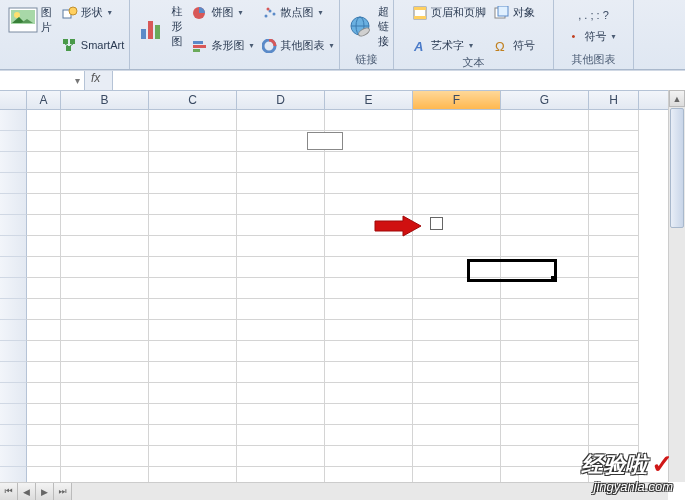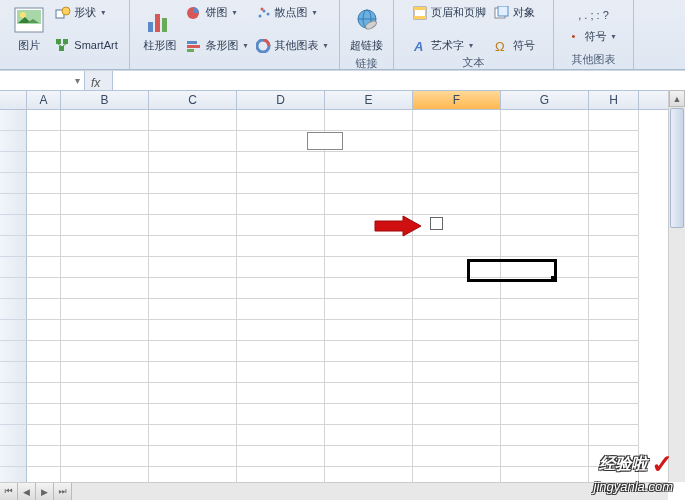--- a/index.html
+++ b/index.html
@@ -3,33 +3,33 @@
   <meta charset="utf-8">
   <style>
     * { margin: 0; padding: 0; box-sizing: border-box; }
     body { font-family: "Microsoft YaHei", sans-serif; font-size: 12px; background: #fff; width: 685px; height: 500px; overflow: hidden; position: relative; }
     
     .ribbon { display: flex; background: linear-gradient(#e8edf5, #dfe7f2); border-bottom: 1px solid #a9b8cc; height: 70px; }
     .ribbon-group { border-right: 1px solid #b5c3d6; display: flex; flex-direction: column; align-items: center; padding: 2px 6px 1px 6px; }
     .ribbon-group-content { display: flex; align-items: flex-start; flex: 1; gap: 4px; }
     .ribbon-group-label { font-size: 11px; color: #4a5b73; text-align: center; width: 100%; padding: 1px 0; }
     
-    .big-btn { display: flex; flex-direction: column; align-items: center; justify-content: center; padding: 2px 4px; cursor: pointer; gap: 2px; }
+    .big-btn { display: flex; flex-direction: row; align-items: center; justify-content: center; padding: 2px 4px; cursor: pointer; gap: 2px; }
     .big-btn-icon { width: 32px; height: 32px; display: flex; align-items: center; justify-content: center; }
     .big-btn-label { font-size: 11px; color: #2a3a52; }
     
     .small-col { display: flex; flex-direction: column; gap: 16px; padding-top: 2px; }
     .small-btn { display: flex; align-items: center; gap: 3px; padding: 1px 2px; cursor: pointer; font-size: 11px; color: #2a3a52; white-space: nowrap; }
     .small-btn svg { flex-shrink: 0; }
     .dd { font-size: 8px; color: #4a5b73; margin-left: 2px; }
     
     .formula-bar-wrap { display: flex; border-bottom: 1px solid #b5c3d6; background: #f5f7fb; height: 21px; border-top: 1px solid #d0d8e4; }
     .namebox { width: 85px; border-right: 1px solid #b5c3d6; display: flex; align-items: center; padding: 0 4px; background: #fff; }
     .namebox-dd { margin-left: auto; color: #777; font-size: 10px; }
-    .fx-area { display: flex; align-items: flex-end; border-right: 1px solid #b5c3d6; padding: 0 12px 0 6px; background: #e8edf5; }
+    .fx-area { display: flex; align-items: flex-start; border-right: 1px solid #b5c3d6; padding: 0 12px 0 6px; background: #e8edf5; }
     .fx { font-style: italic; font-size: 12px; color: #555; }
     .formula-input { flex: 1; background: #fff; }
     
     .grid-area { position: relative; height: 390px; background: #fff; }
     .col-headers { display: flex; height: 19px; background: linear-gradient(#f2f5fa, #e3e9f2); border-bottom: 1px solid #b5c3d6; }
     .corner { width: 27px; border-right: 1px solid #b5c3d6; background: linear-gradient(#f2f5fa, #e3e9f2); }
     .col-h { width: 88px; border-right: 1px solid #b5c3d6; text-align: center; line-height: 18px; color: #3a4a62; font-size: 12px; }
     .col-h.active { background: linear-gradient(#ffd898, #ffb850); }
     .col-h.last { width: 50px; }
     
@@ -49,21 +49,21 @@
     
     .scroll-v { position: absolute; right: 0; top: 90px; width: 17px; bottom: 18px; background: #e8e8e8; border-left: 1px solid #ccc; }
     .scroll-btn { height: 17px; background: linear-gradient(#f3f3f3,#dcdcdc); border: 1px solid #bbb; display: flex; align-items: center; justify-content: center; font-size: 9px; color: #666; }
     .scroll-thumb { height: 120px; margin: 1px; background: linear-gradient(90deg,#e8eef7,#c8d5e8); border: 1px solid #a8b8cc; border-radius: 2px; }
     
     .scroll-h { position: absolute; left: 0; right: 17px; bottom: 0; height: 18px; background: #e8e8e8; border-top: 1px solid #ccc; display: flex; }
     .tab-nav { display: flex; }
     .tab-nav-btn { width: 18px; border-right: 1px solid #bbb; display: flex; align-items: center; justify-content: center; font-size: 9px; color: #666; background: linear-gradient(#f3f3f3,#dcdcdc); }
     
     .watermark { position: absolute; right: 12px; bottom: 20px; display: flex; align-items: center; gap: 4px; }
-    .wm-text { font-weight: bold; font-style: italic; font-size: 16px; color: #fff; text-shadow: -1px -1px 0 #333, 1px -1px 0 #333, -1px 1px 0 #333, 1px 1px 0 #333; }
+    .wm-text { font-weight: bold; font-style: italic; font-size: 22px; color: #fff; text-shadow: -1px -1px 0 #333, 1px -1px 0 #333, -1px 1px 0 #333, 1px 1px 0 #333; }
     .wm-sub { position: absolute; right: 12px; bottom: 6px; font-size: 13px; font-style: italic; color: #fff; text-shadow: -1px -1px 0 #333, 1px -1px 0 #333, -1px 1px 0 #333, 1px 1px 0 #333; }
     .wm-check { color: #d01818; font-size: 26px; font-weight: bold; }
   </style>
 </head>
 <body>
 
 <div class="ribbon">
 
   <div class="ribbon-group" style="width:130px">
     <div class="ribbon-group-content">

